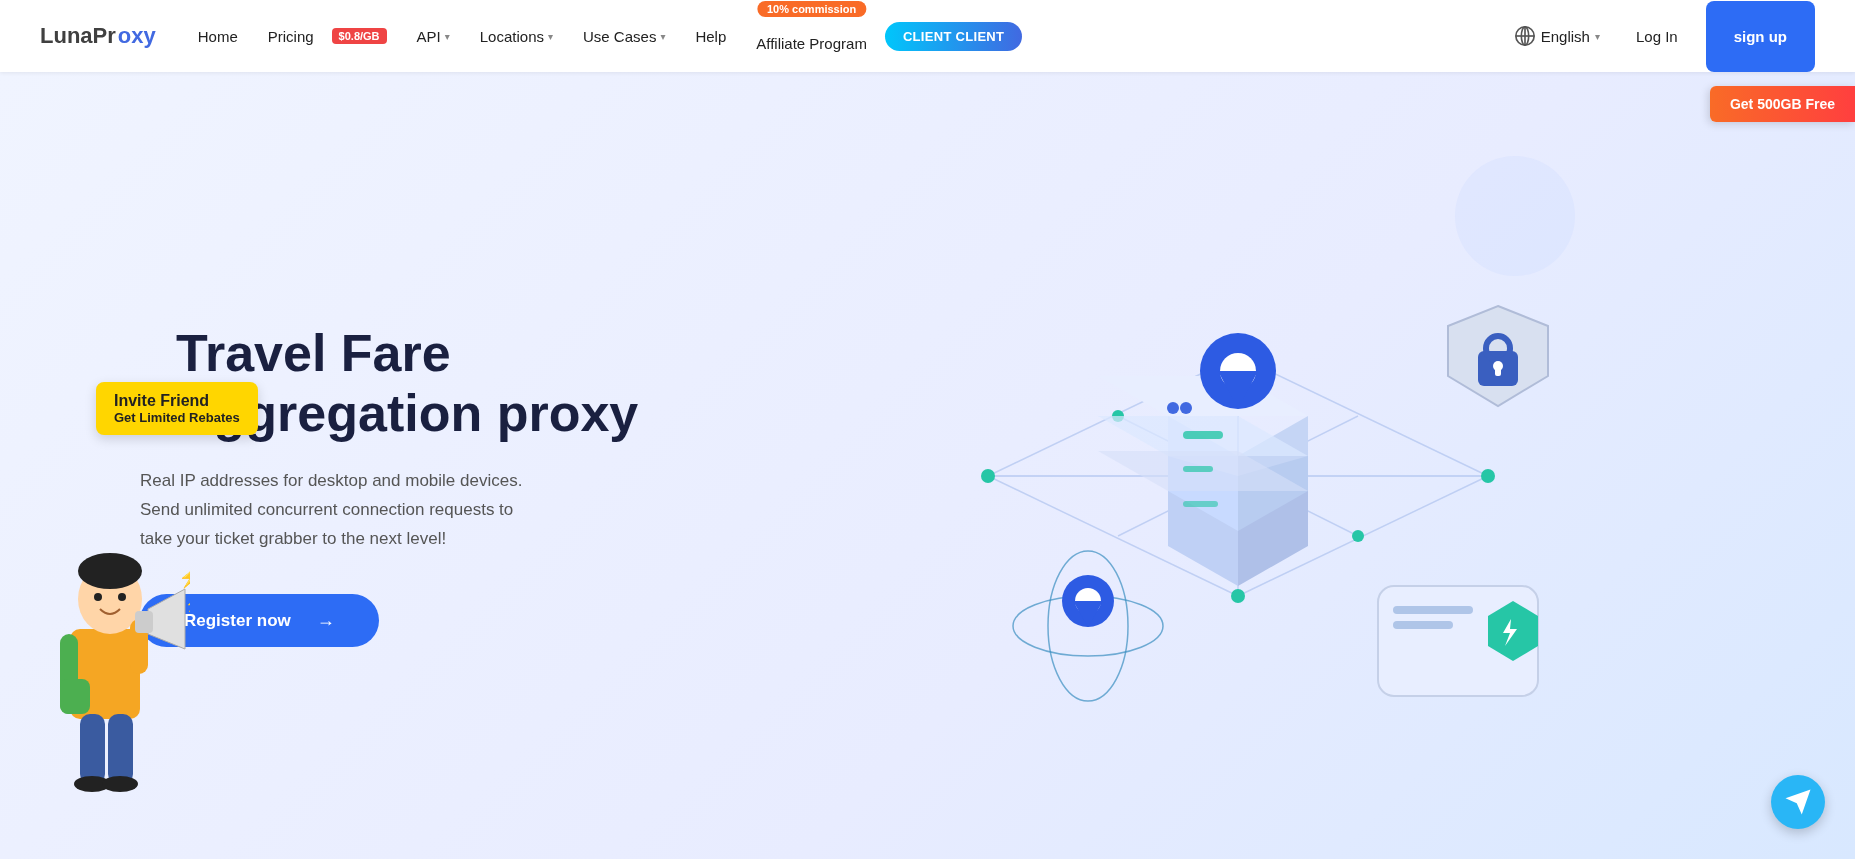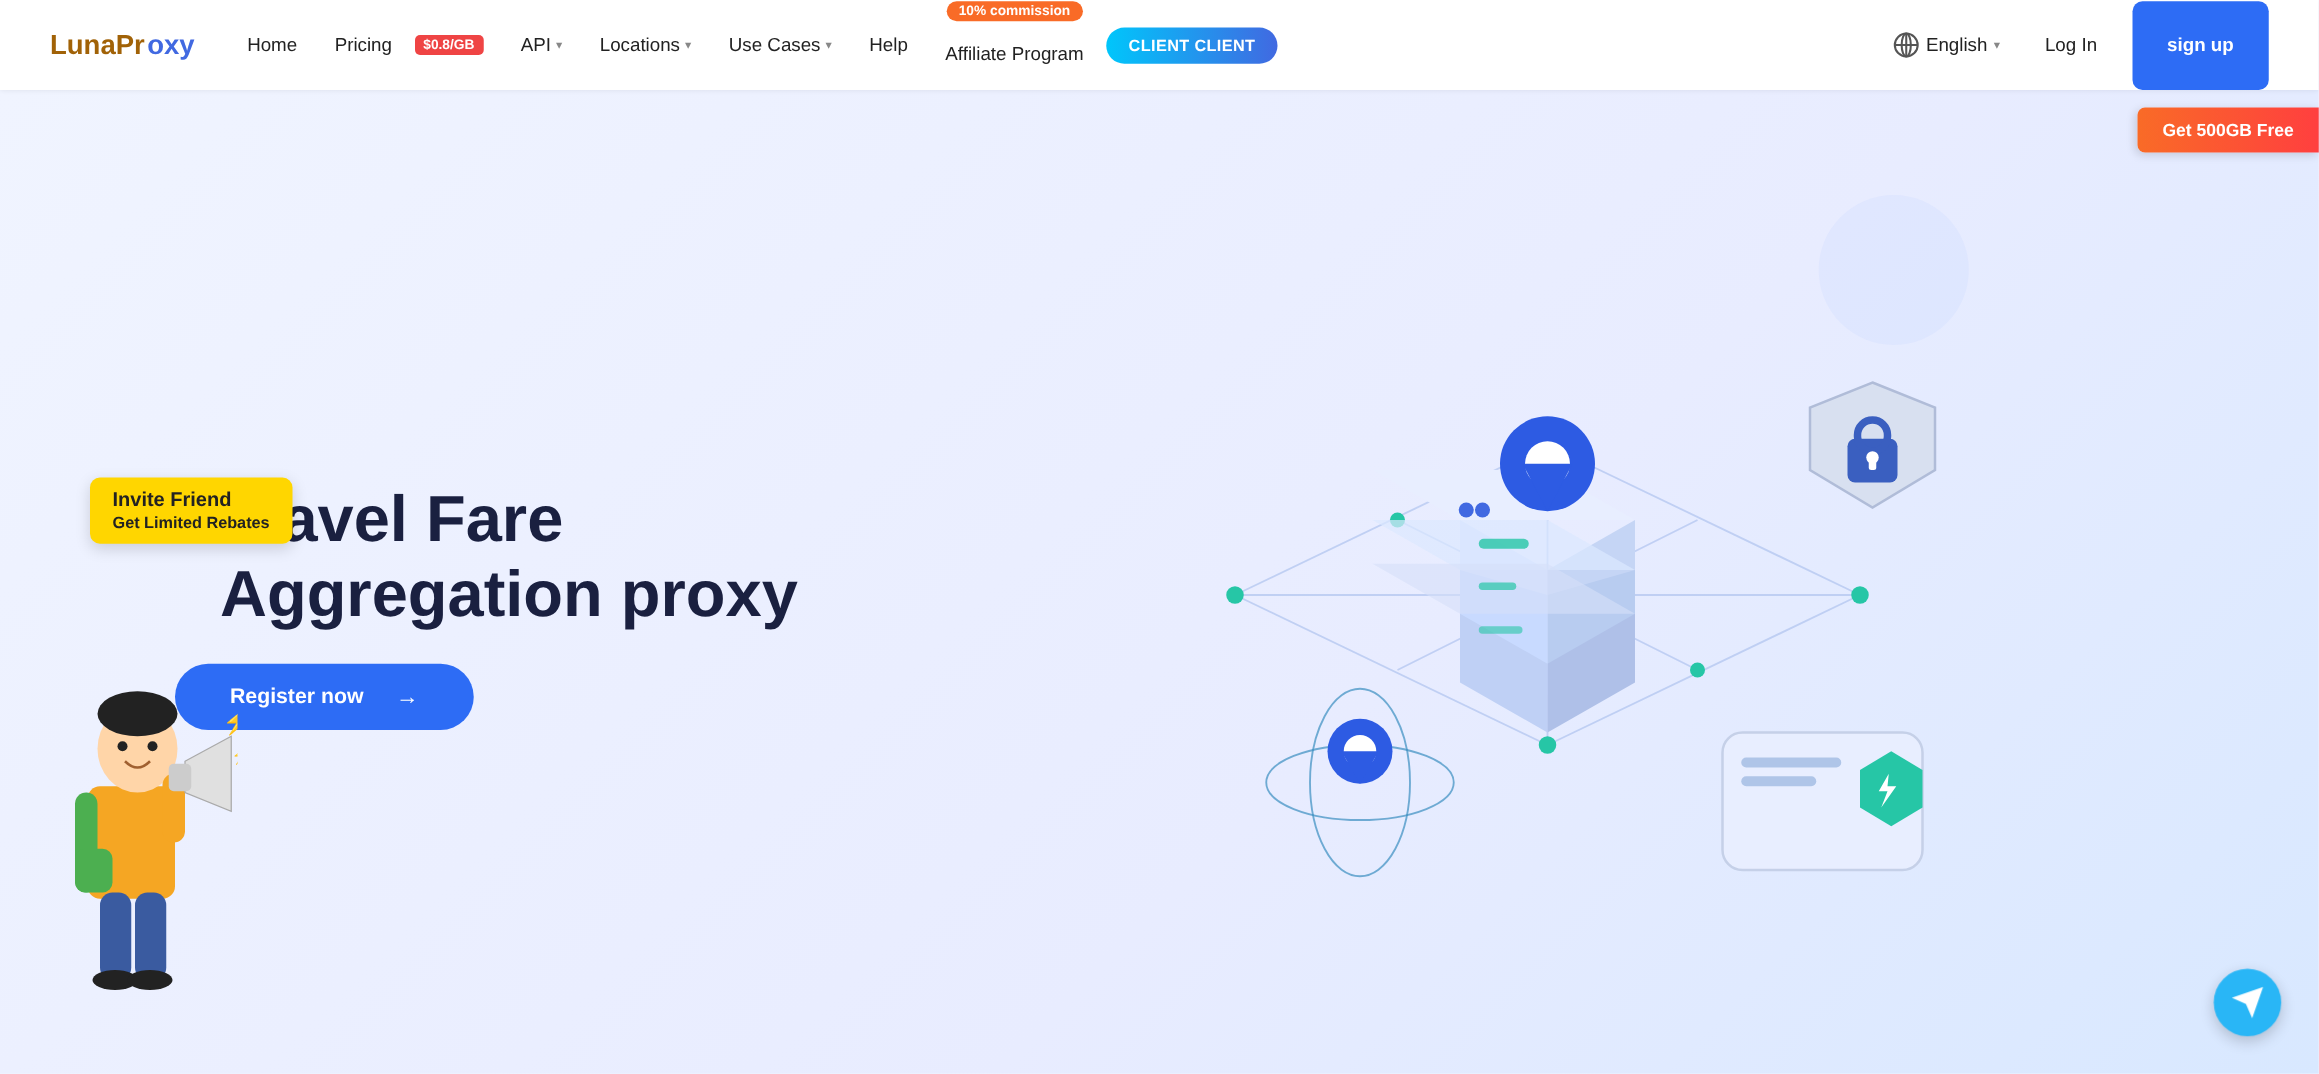--- a/index.html
+++ b/index.html
@@ -18,21 +18,21 @@
     }
     .nav-logo {
       font-size: 22px;
       font-weight: 800;
       color: #1a2e6c;
       margin-right: 30px;
       display: flex;
       align-items: center;
       gap: 2px;
     }
-    .nav-logo span.luna { color: #a16207; }
+    .nav-logo span.luna { color: #404040; }
     .nav-logo span.proxy { color: #4169e1; }
     .nav-items {
       display: flex;
       align-items: center;
       gap: 6px;
       flex: 1;
     }
     .nav-item {
       display: flex;
       align-items: center;
@@ -173,21 +173,21 @@
       display: inline-flex;
       align-items: center;
       gap: 26px;
     }
     .register-btn .arrow { font-size: 18px; }
 
     
     .invite-tooltip {
       position: absolute;
       top: 310px;
-      left: 72px;
+      left: 96px;
       background: #ffd600;
       border-radius: 8px;
       padding: 10px 18px;
       z-index: 20;
       box-shadow: 0 4px 12px rgba(0,0,0,0.15);
       cursor: pointer;
     }
     .invite-tooltip .invite-title {
       font-size: 16px;
       font-weight: 800;
@@ -340,20 +340,25 @@
       <ellipse cx="62" cy="295" rx="18" ry="8" fill="#222"></ellipse>
       <ellipse cx="90" cy="295" rx="18" ry="8" fill="#222"></ellipse>
     </svg>
   </div>
 
   <div class="hero-content">
     <h1 class="hero-title">
       <span>Travel Fare</span><br>
       <span>Aggregation proxy</span>
     </h1>
+    <p class="hero-subtitle">
+      <span>Real IP addresses for desktop and mobile devices.</span><br>
+      <span>Send unlimited concurrent connection requests to</span><br>
+      <span>take your ticket grabber to the next level!</span>
+    </p>
     <button class="register-btn">
       <span>Register now</span>
       <span class="arrow">→</span>
     </button>
   </div>
 
   <div class="invite-tooltip">
     <span class="invite-title">Invite Friend</span>
     <span class="invite-sub">Get Limited Rebates</span>
   </div>

